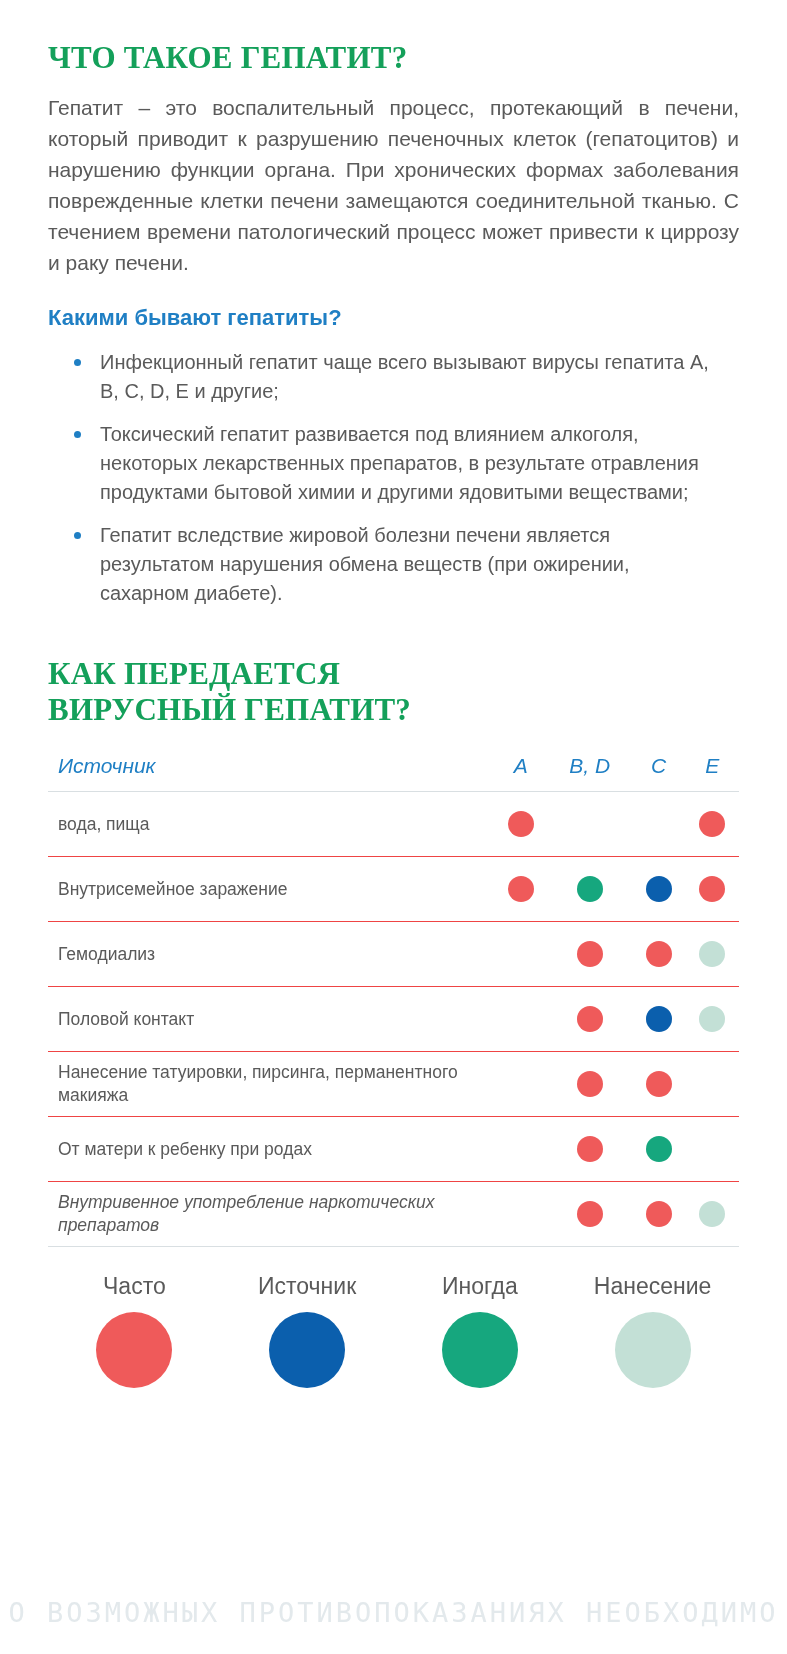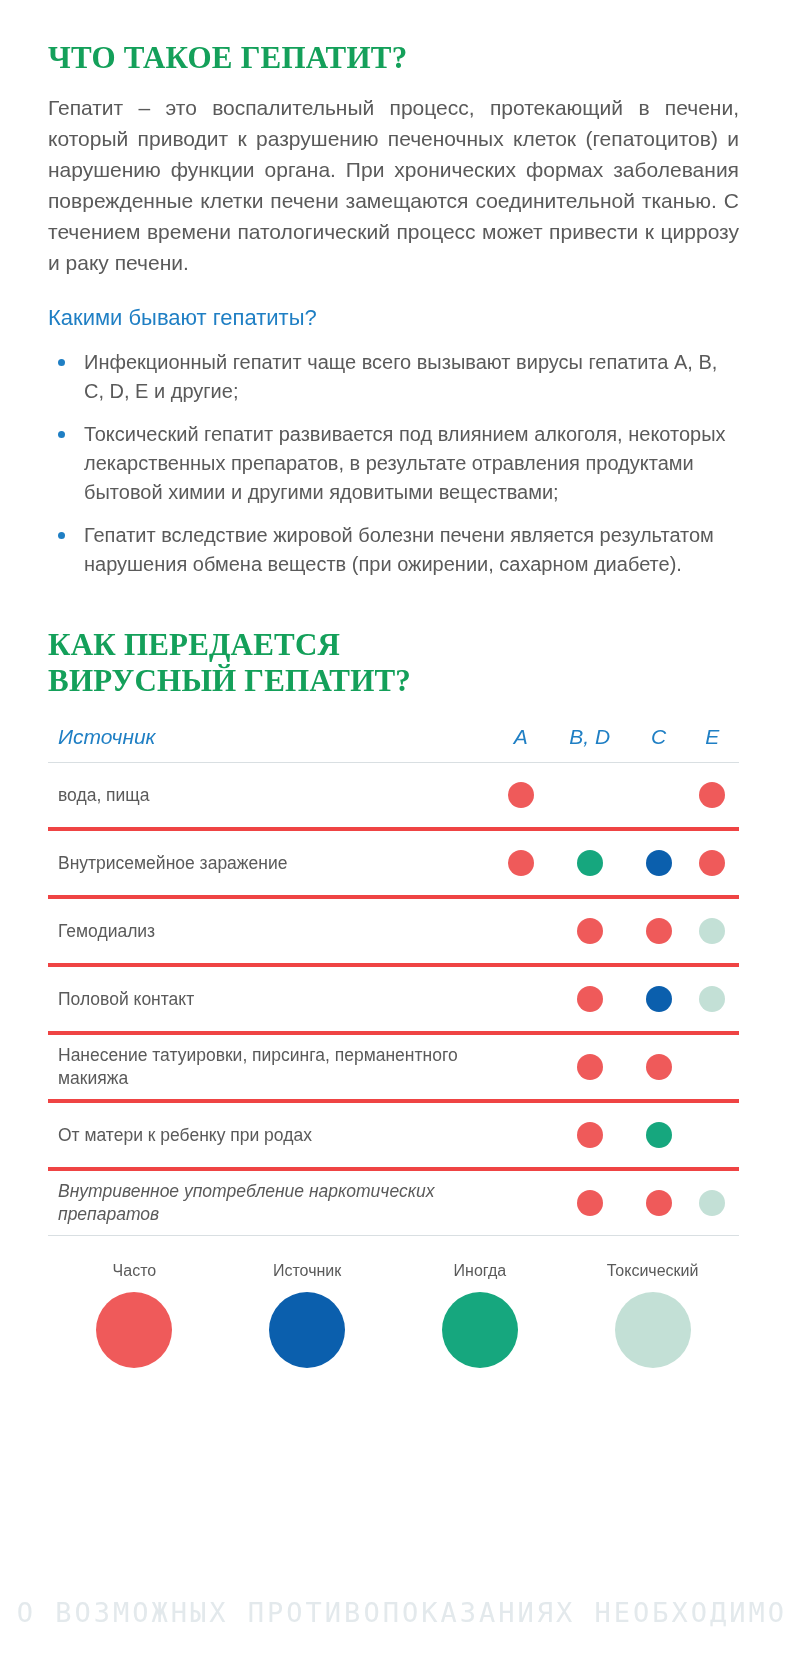--- a/index.html
+++ b/index.html
@@ -41,25 +41,25 @@
     line-height: 31px;
     color: #5a5a5a;
     text-align: justify;
     margin: 0 0 26px 0;
   }
   h2.sub-title {
     font-size: 22px;
     line-height: 28px;
     color: #1f7fc4;
     margin: 15px 0 16px 0;
-    font-weight: normal;
+    font-weight: bold;
   }
   ul.bullets {
     list-style: none;
-    margin: 0;
+    margin: 16px;
     padding: 0;
   }
   ul.bullets li {
     position: relative;
     padding-left: 36px;
     font-size: 20px;
     line-height: 29px;
     color: #5a5a5a;
     margin-bottom: 14px;
   }
@@ -92,21 +92,21 @@
     text-align: center;
     vertical-align: bottom;
     font-style: italic;
   }
   .transmission-table thead th.src-head {
     text-align: left;
     padding-left: 10px;
     font-size: 21px;
   }
   .transmission-table tbody td {
-    border-bottom: 4px solid #ef4444;
+    border-bottom: 1px solid #ef4444;
     height: 48px;
     font-size: 17.5px;
     line-height: 23px;
     color: #5a5a5a;
     vertical-align: middle;
     text-align: center;
   }
   .transmission-table tbody td.src-cell {
     text-align: left;
     padding: 8px 6px 8px 10px;
@@ -134,21 +134,21 @@
     justify-content: center;
     gap: 40px;
     margin-top: 26px;
     padding: 0 20px;
   }
   .legend-item {
     width: 150px;
     text-align: center;
   }
   .legend-label {
-    font-size: 16px;
+    font-size: 23px;
     color: #5a5a5a;
     margin-bottom: 12px;
     display: block;
   }
   .legend-circle {
     width: 76px;
     height: 76px;
     border-radius: 50%;
     margin: 0 auto;
   }
@@ -156,21 +156,21 @@
   .legend-circle.poss { background: #0b5fad; }
   .legend-circle.some { background: #16a77e; }
   .legend-circle.unk  { background: #c3e0d6; }
 
   
   .footer-note {
     position: absolute;
     left: 0;
     right: 0;
     bottom: 26px;
-    text-align: right;
+    text-align: center;
     font-size: 27px;
     letter-spacing: 3px;
     color: #e3e9ec;
     font-family: "DejaVu Sans Mono", monospace;
     white-space: nowrap;
   }
 </style>
 </head>
 <body>
 
@@ -272,19 +272,19 @@
     </div>
     <div class="legend-item">
       <span class="legend-label">Источник</span>
       <div class="legend-circle poss"></div>
     </div>
     <div class="legend-item">
       <span class="legend-label">Иногда</span>
       <div class="legend-circle some"></div>
     </div>
     <div class="legend-item">
-      <span class="legend-label">Токсический</span>
+      <span class="legend-label">Нанесение</span>
       <div class="legend-circle unk"></div>
     </div>
   </div>
 
   <div class="footer-note">О ВОЗМОЖНЫХ ПРОТИВОПОКАЗАНИЯХ НЕОБХОДИМО</div>
 </div>
 
 </body></html>

